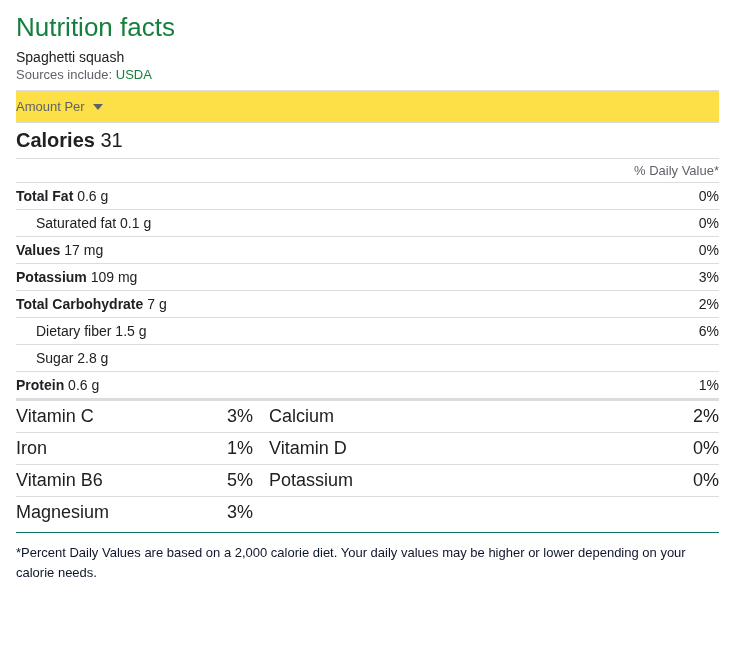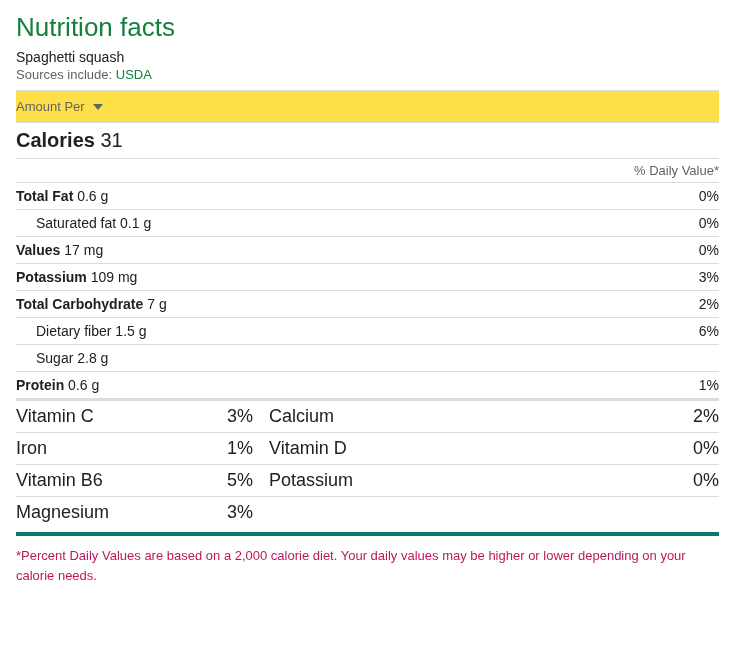--- a/index.html
+++ b/index.html
@@ -116,23 +116,23 @@
     }
     .vitamins-table tr.first-row td {
       border-top: none;
     }
     .vitamins-table td.vit-label { width: 30%; }
     .vitamins-table td.vit-pct { width: 6%; color: #202124; }
     .vitamins-table td.vit-label2 { width: 30%; }
     .vitamins-table td.vit-pct2 { text-align: right; color: #202124; }
     .disclaimer {
       font-size: 13px;
-      color: #be185d;
+      color: #0f172a;
       padding: 10px 0 4px 0;
-      border-top: 4px solid #0f766e;
+      border-top: 1px solid #0f766e;
       margin-top: 4px;
       line-height: 1.5;
     }
   </style>
 </head>
 <body>
 
 <h1 class="nutrition-title">Nutrition facts</h1>
 
 <div class="food-name">Spaghetti squash</div>

